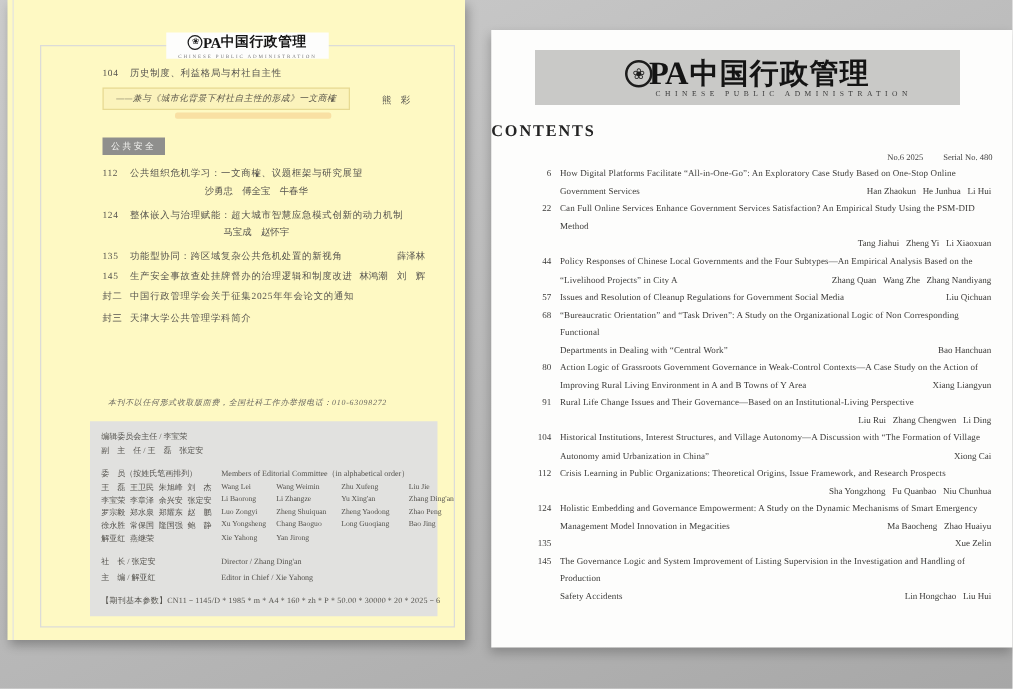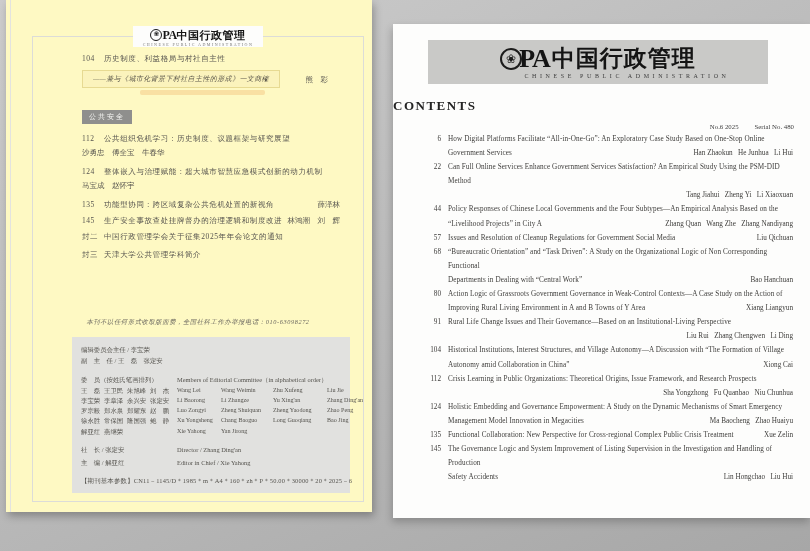--- a/index.html
+++ b/index.html
@@ -29,21 +29,21 @@
   .sub-row{display:flex;align-items:center;margin-top:7px;}
   .hl{background:#fbf3bc;border:1px solid #e7da92;width:198px;box-sizing:border-box;
     padding:4px 4px;font-style:italic;font-size:7px;text-align:center;color:#5c584c;letter-spacing:.4px;}
   .auth-104{margin-left:auto;padding-right:12px;white-space:pre;}
   .residue{height:5px;width:125px;margin:2px 0 0 58px;background:rgba(243,199,132,.5);border-radius:2px;}
   .chip{display:inline-block;margin-top:15px;background:#8f8f8d;color:#f7f7f4;
     font-size:7px;padding:2.5px 7px;letter-spacing:2px;}
   .l-items{margin-top:10px;}
   .l-item{margin-bottom:7px;}
   .l-item .trow .auth{margin-left:auto;white-space:pre;padding-right:0;}
-  .own-auth{text-align:left;padding-right:12px;margin:5px 0 10px 0;white-space:pre;}
+  .own-auth{text-align:center;padding-right:12px;margin:5px 0 10px 0;white-space:pre;}
   .covers{}
   .cover-row{display:flex;margin-bottom:9px;letter-spacing:.6px;}
   .cover-row .lab{flex:none;width:22px;}
   .l-note{position:absolute;left:26px;right:8px;top:318px;text-align:center;
     font-size:6.3px;font-style:italic;color:#6a675f;letter-spacing:.6px;}
   .ed-box{position:absolute;left:66px;top:337px;width:278px;box-sizing:border-box;
     background:#e1e1df;padding:8px 9px 6px 9px;font-size:6.4px;color:#55534e;line-height:1.7;}
   .ed-line{white-space:pre;}
   .ed-grid{display:flex;margin-top:2px;}
   .ed-grid .cnpart{flex:none;width:96px;white-space:pre;}
@@ -100,21 +100,21 @@
     </div>
     <div class="residue"></div>
 
     <div><span class="chip">公共安全</span></div>
 
     <div class="l-items">
 
         <div class="l-item">
           <div class="trow">
             <span class="num">112</span>
-            <span class="ttl">公共组织危机学习：历史制度、议题框架与研究展望</span>
+            <span class="ttl">公共组织危机学习：一文商榷、议题框架与研究展望</span>
 
           </div>
           <div class="own-auth">沙勇忠　傅全宝　牛春华</div>
         </div>
 
         <div class="l-item">
           <div class="trow">
             <span class="num">124</span>
             <span class="ttl">整体嵌入与治理赋能：超大城市智慧应急模式创新的动力机制</span>
 
@@ -353,21 +353,21 @@
         </div>
       </div>
 
       <div class="entry">
         <div class="erow1">
           <span class="num">104</span>
           <span class="t1">Historical Institutions, Interest Structures, and Village Autonomy—A Discussion with “The Formation of Village</span>
 
         </div>
         <div class="erow2">
-          <span class="t2">Autonomy amid Collaboration in China”</span>
+          <span class="t2">Autonomy amid Urbanization in China”</span>
           <span class="authors">Xiong Cai</span>
         </div>
       </div>
 
       <div class="entry">
         <div class="erow1">
           <span class="num">112</span>
           <span class="t1">Crisis Learning in Public Organizations: Theoretical Origins, Issue Framework, and Research Prospects</span>
 
         </div>
@@ -385,21 +385,20 @@
         </div>
         <div class="erow2">
           <span class="t2">Management Model Innovation in Megacities</span>
           <span class="authors">Ma Baocheng   Zhao Huaiyu</span>
         </div>
       </div>
 
       <div class="entry">
         <div class="erow1">
           <span class="num">135</span>
-          <span class="t1">Functional Collaboration: New Perspective for Cross-regional Complex Public Crisis Treatment</span>
           <span class="authors">Xue Zelin</span>
         </div>
 
       </div>
 
       <div class="entry">
         <div class="erow1">
           <span class="num">145</span>
           <span class="t1">The Governance Logic and System Improvement of Listing Supervision in the Investigation and Handling of Production</span>
 

